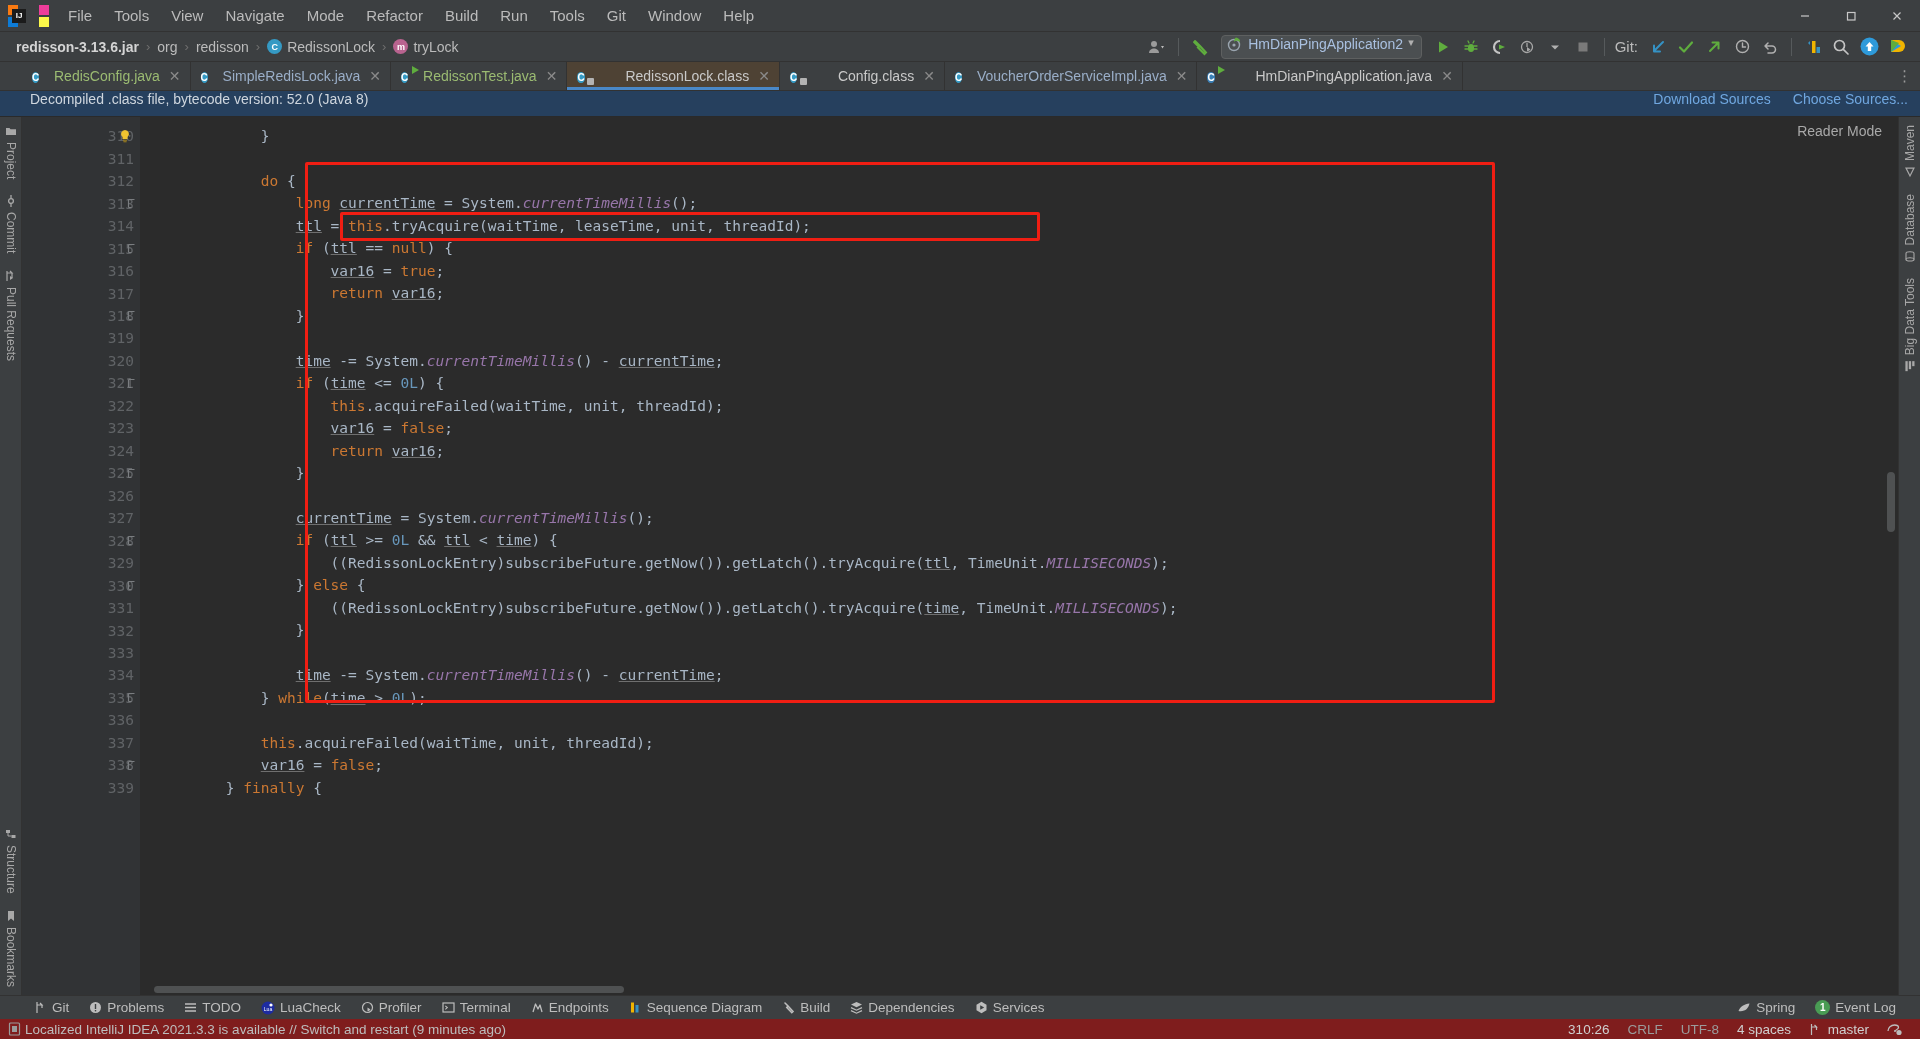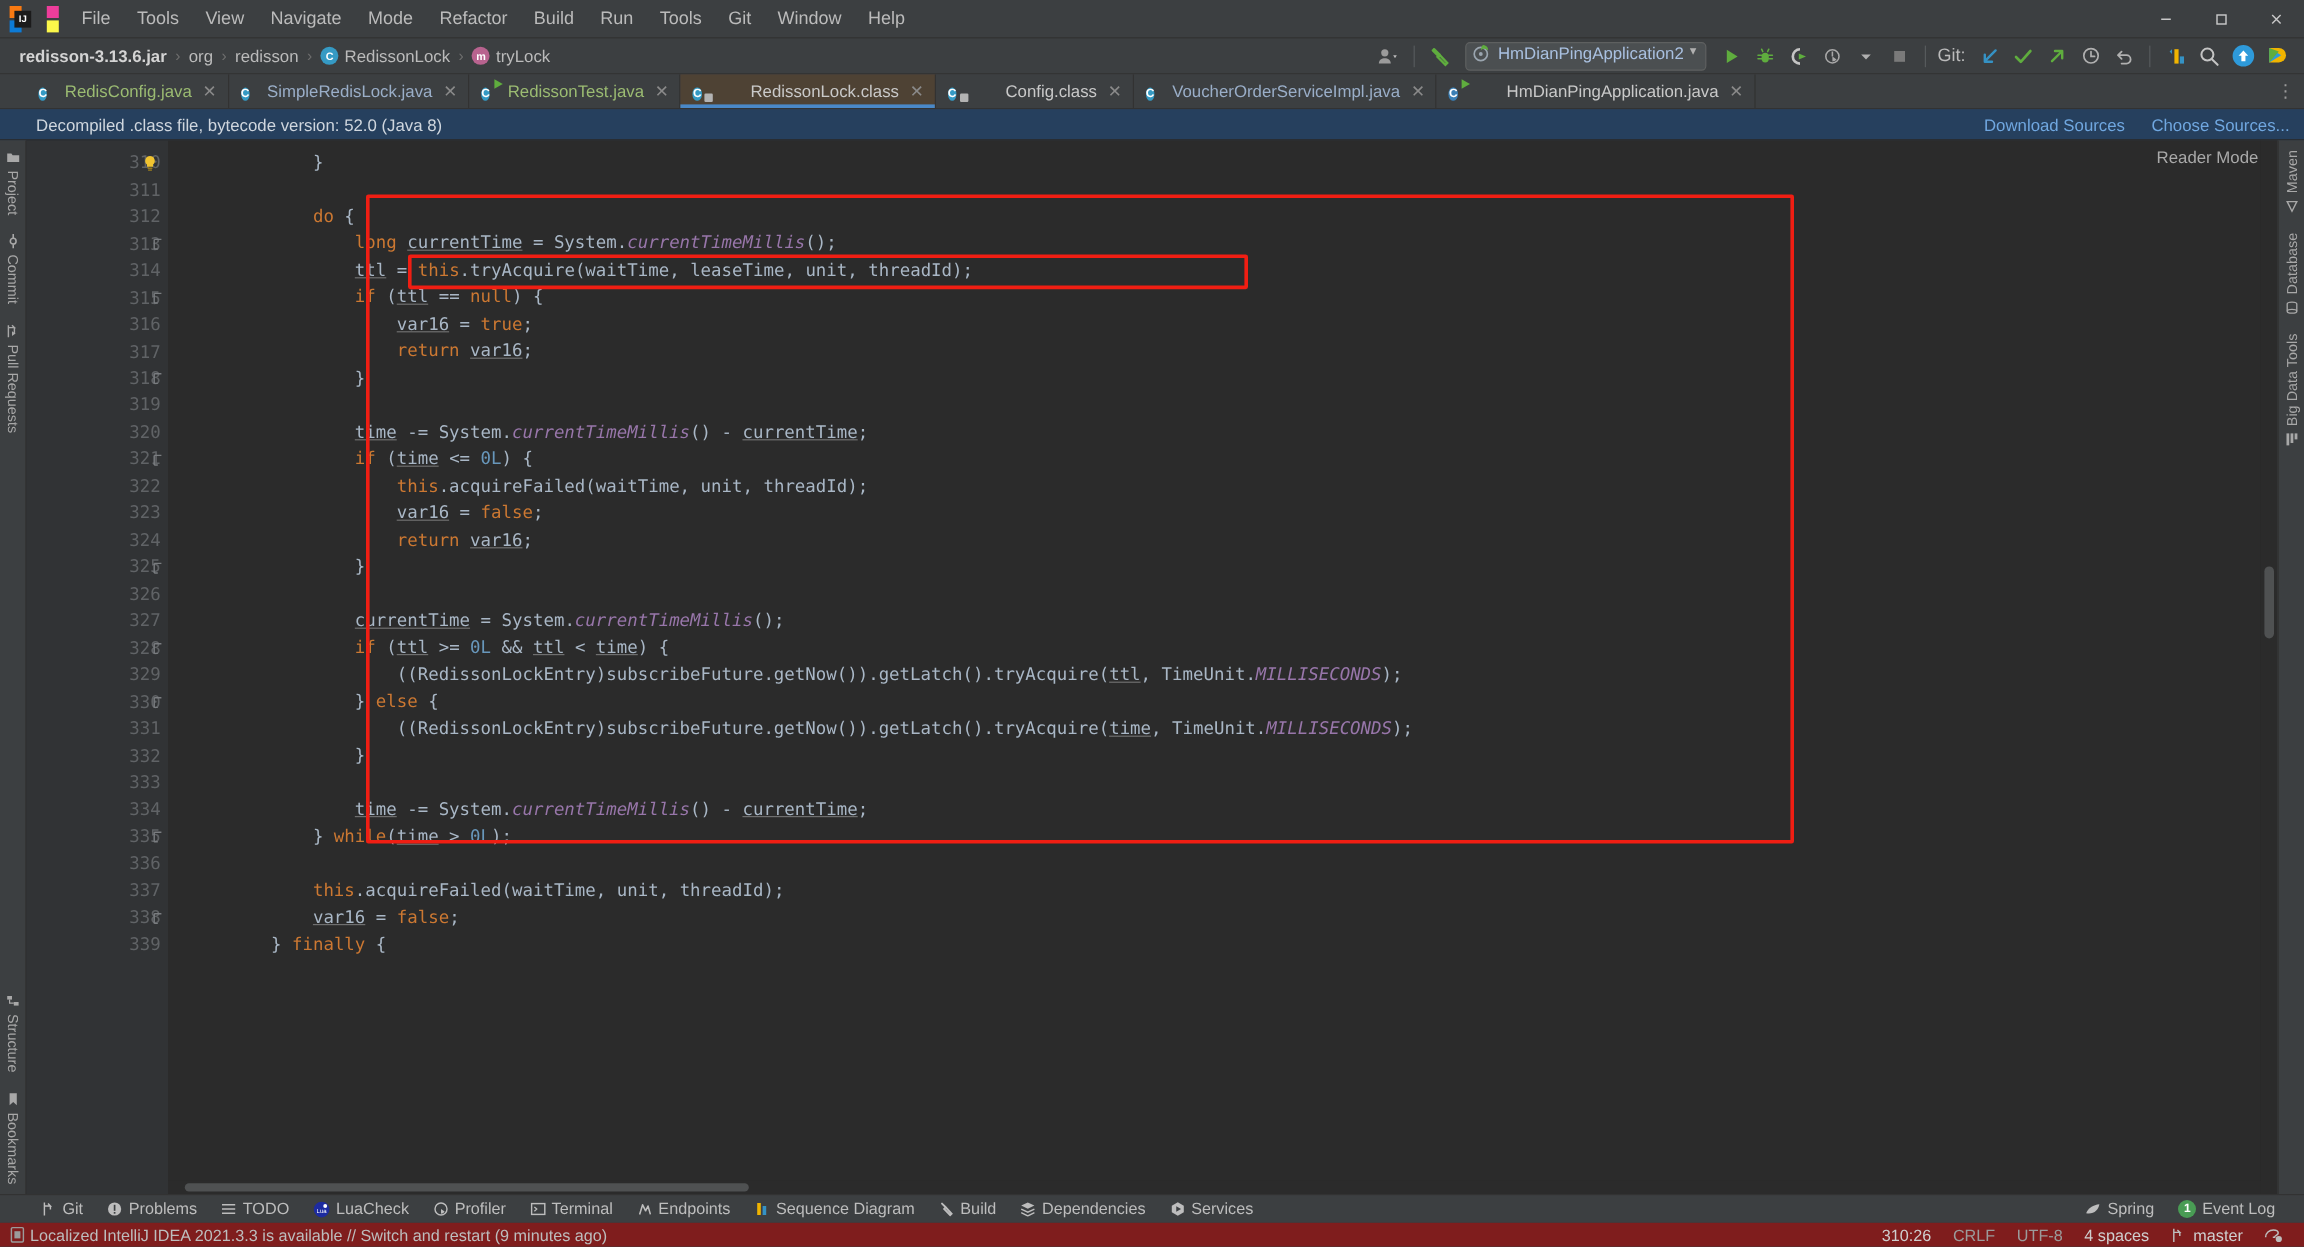--- a/index.html
+++ b/index.html
@@ -78,21 +78,21 @@
   .ficon .ring{ width:16px;height:16px;border-radius:50%;background:#359ac4;color:#fff;
     font-size:10px;line-height:16px;text-align:center;font-weight:bold;}
   .ficon .lock{ position:absolute;right:-1px;bottom:-1px;width:7px;height:7px;background:#b3b3b3;border-radius:1px;}
   .ficon .run{ position:absolute;right:-2px;top:-2px;width:0;height:0;
     border-left:7px solid #5fad3e;border-top:4px solid transparent;border-bottom:4px solid transparent;}
   .ficon.spring .ring{ background:#3a7fb5;}
   .tabs-gear{margin-left:auto;display:flex;align-items:center;padding-right:8px;color:#9a9a9a;font-size:15px;}
 
   
   .notif{
-    height:26px; background:#26405e; display:flex;align-items:center;
+    height:26px; background:#26405e; display:flex;
     padding:0 12px 0 30px; font-size:14px; color:#cfd6de; gap:10px;
     border-bottom:1px solid #2a2a2a;
   }
   .notif .right{ margin-left:auto; display:flex; gap:22px;}
   .notif .link{ color:#70a7e0; cursor:pointer;}
 
   
   .main{ display:flex; height:calc(1039px - 32px - 30px - 29px - 26px - 44px); }
   .lstripe, .rstripe{
     width:22px; background:#3c3f41; display:flex; flex-direction:column; align-items:center;

